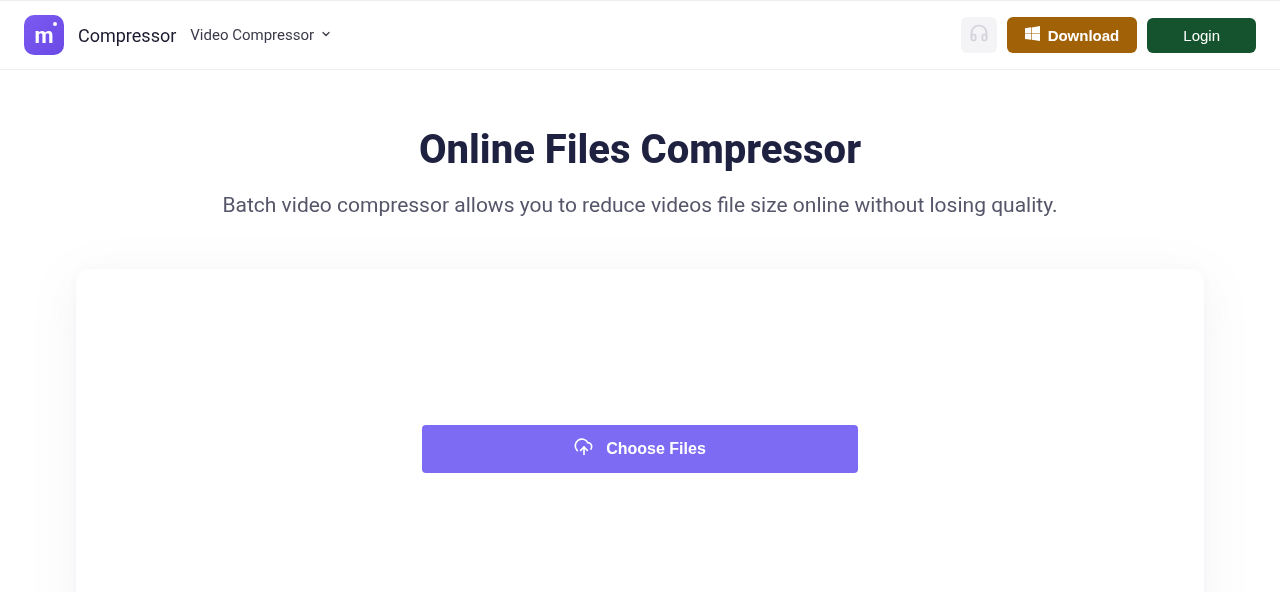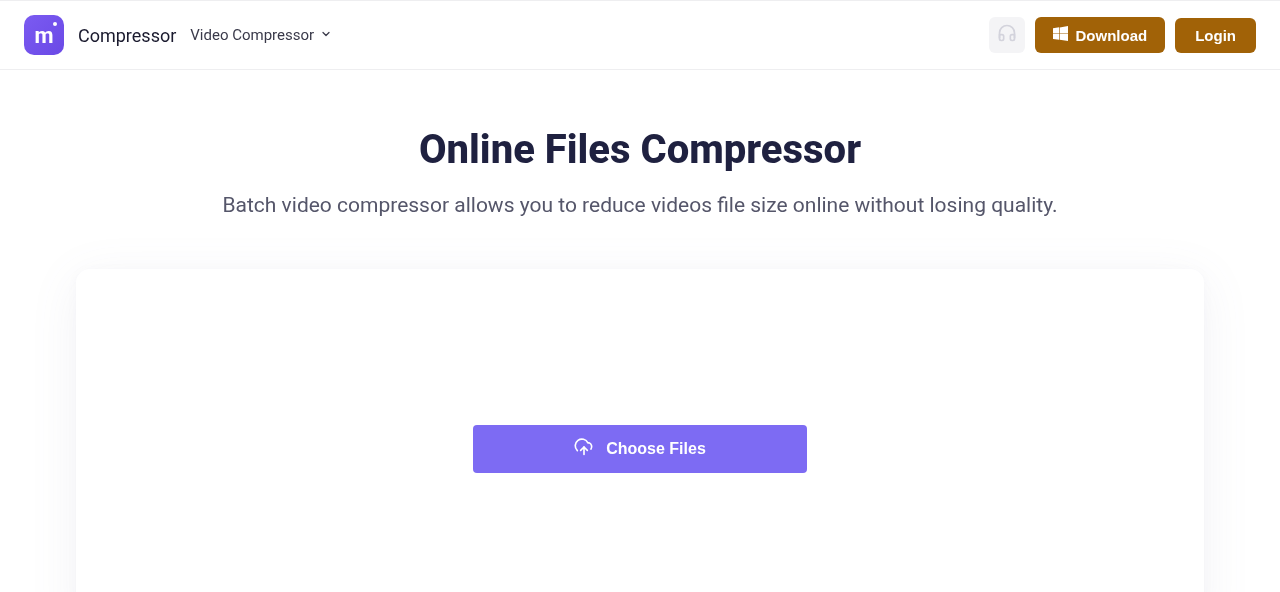--- a/index.html
+++ b/index.html
@@ -86,27 +86,27 @@
       background: #a16207;
       color: #fff;
       border: none;
       padding: 9px 18px;
       border-radius: 6px;
       font-size: 15px;
       font-weight: 600;
       cursor: pointer;
     }
     .login-btn {
-      background: #a16207;
+      background: #14532d;
       color: #fff;
       border: none;
-      padding: 9px 20px;
+      padding: 9px 36px;
       border-radius: 6px;
       font-size: 15px;
-      font-weight: 700;
+      font-weight: 400;
       cursor: pointer;
     }
     .main {
       text-align: center;
       padding-top: 56px;
       background: #fff;
     }
     .page-title {
       font-size: 40px;
       font-weight: 800;
@@ -130,21 +130,21 @@
       justify-content: center;
     }
     .choose-files-btn {
       display: flex;
       align-items: center;
       justify-content: center;
       gap: 12px;
       background: #7d6bf3;
       color: #fff;
       border: none;
-      width: 334px;
+      width: 436px;
       height: 48px;
       border-radius: 4px;
       font-size: 16px;
       font-weight: 700;
       cursor: pointer;
     }
   </style>
 </head>
 <body>
 

